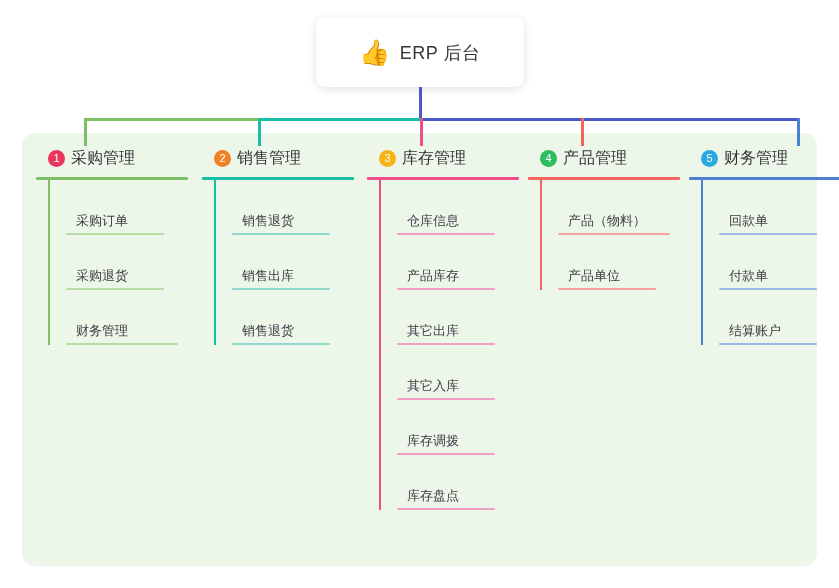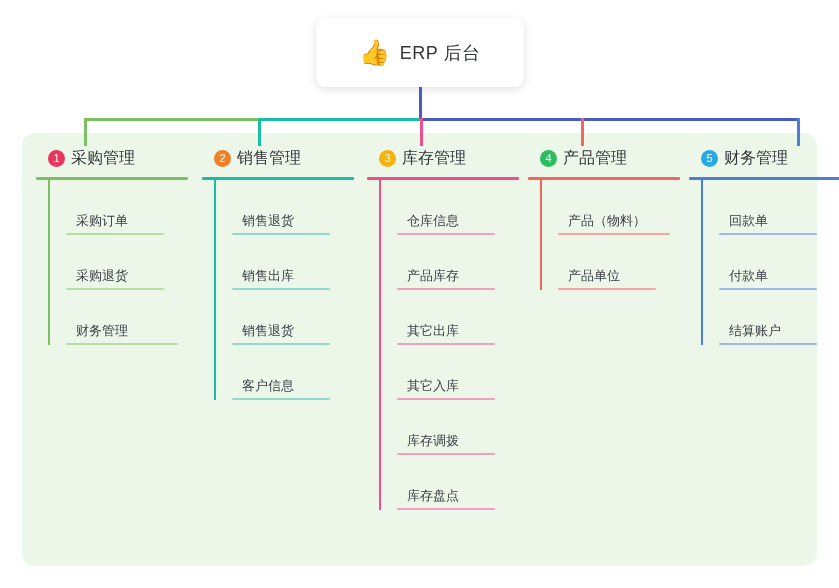--- a/index.html
+++ b/index.html
@@ -203,24 +203,20 @@
             <div class="leaf-rule" style="background: rgb(143, 217, 205);"></div>
           </div>
           <div class="leaf">
             <span class="leaf-label">销售出库</span>
             <div class="leaf-rule" style="background: rgb(143, 217, 205);"></div>
           </div>
           <div class="leaf">
             <span class="leaf-label">销售退货</span>
             <div class="leaf-rule" style="background: rgb(143, 217, 205);"></div>
           </div>
-          <div class="leaf">
-            <span class="leaf-label">客户信息</span>
-            <div class="leaf-rule" style="background: rgb(143, 217, 205);"></div>
-          </div>
         </div>
       </div>
       <div class="column" style="left: 367px;">
         <div class="col-head">
           <span class="badge" style="background: rgb(245, 178, 19);">3</span>
           <span class="col-title">库存管理</span>
         </div>
         <div class="head-rule" style="background: rgb(239, 77, 140);"></div>
         <div class="leaves">
           <div class="spine" style="background: rgb(239, 77, 140);"></div>

